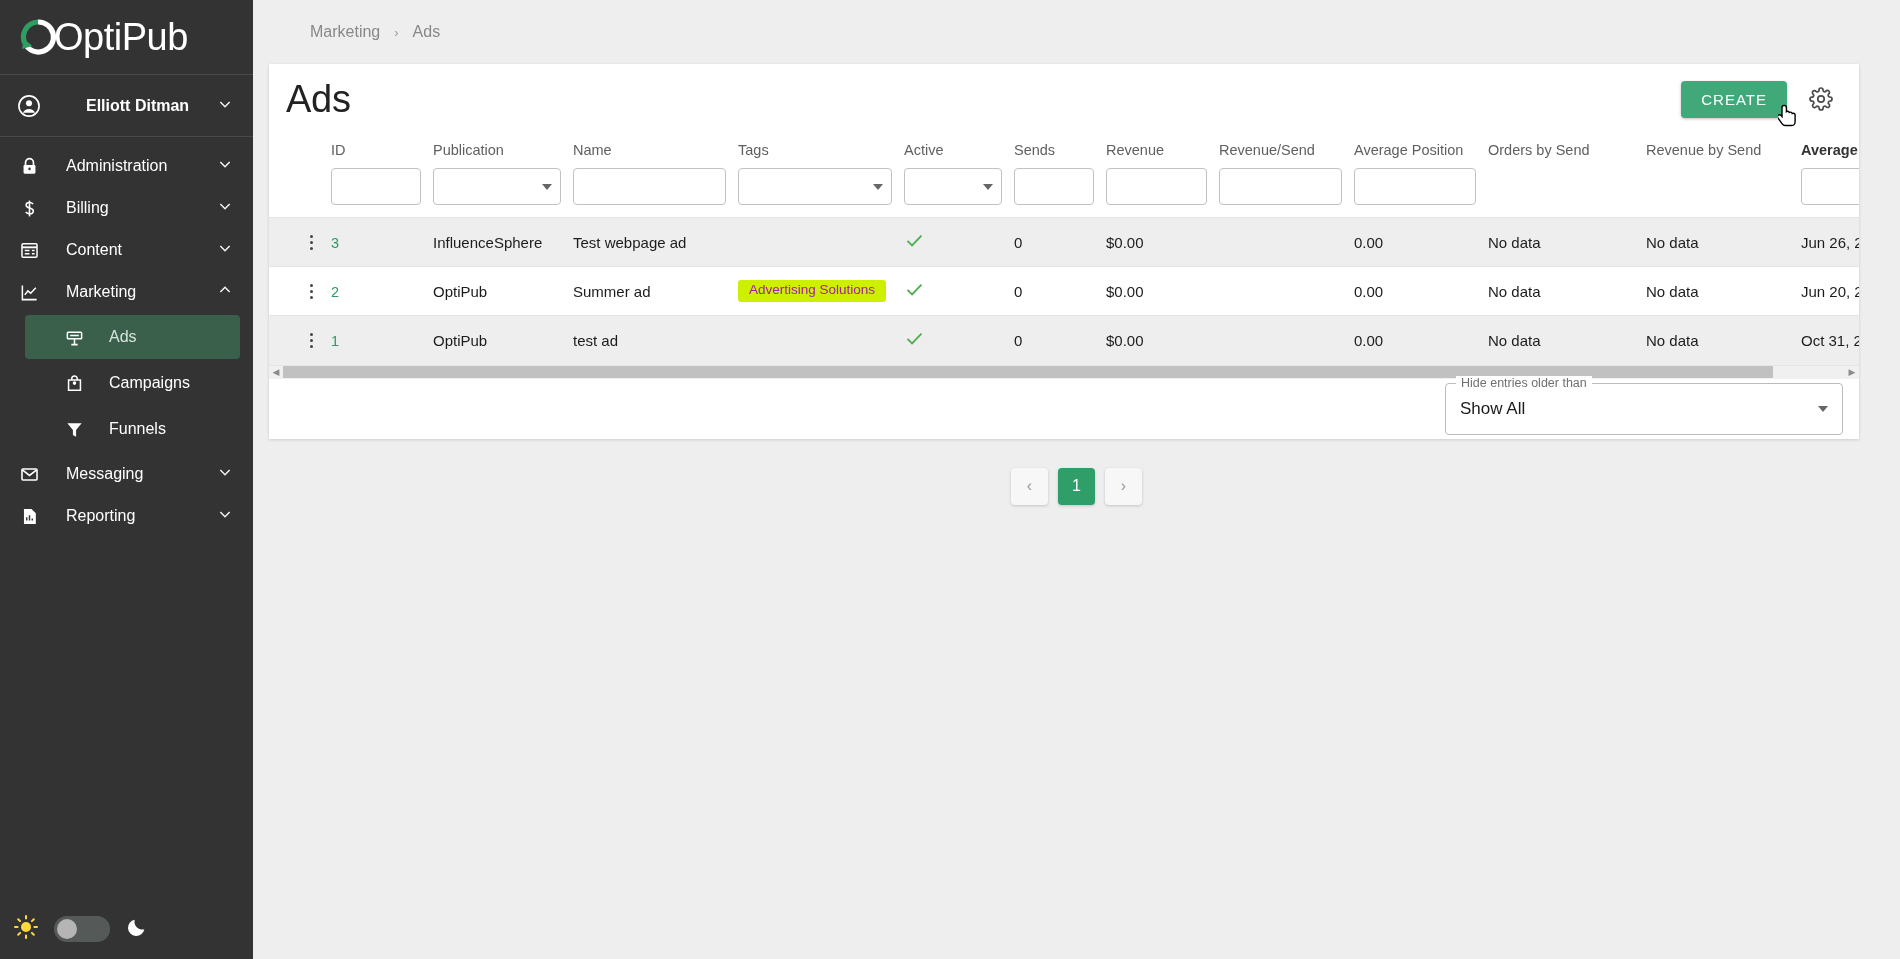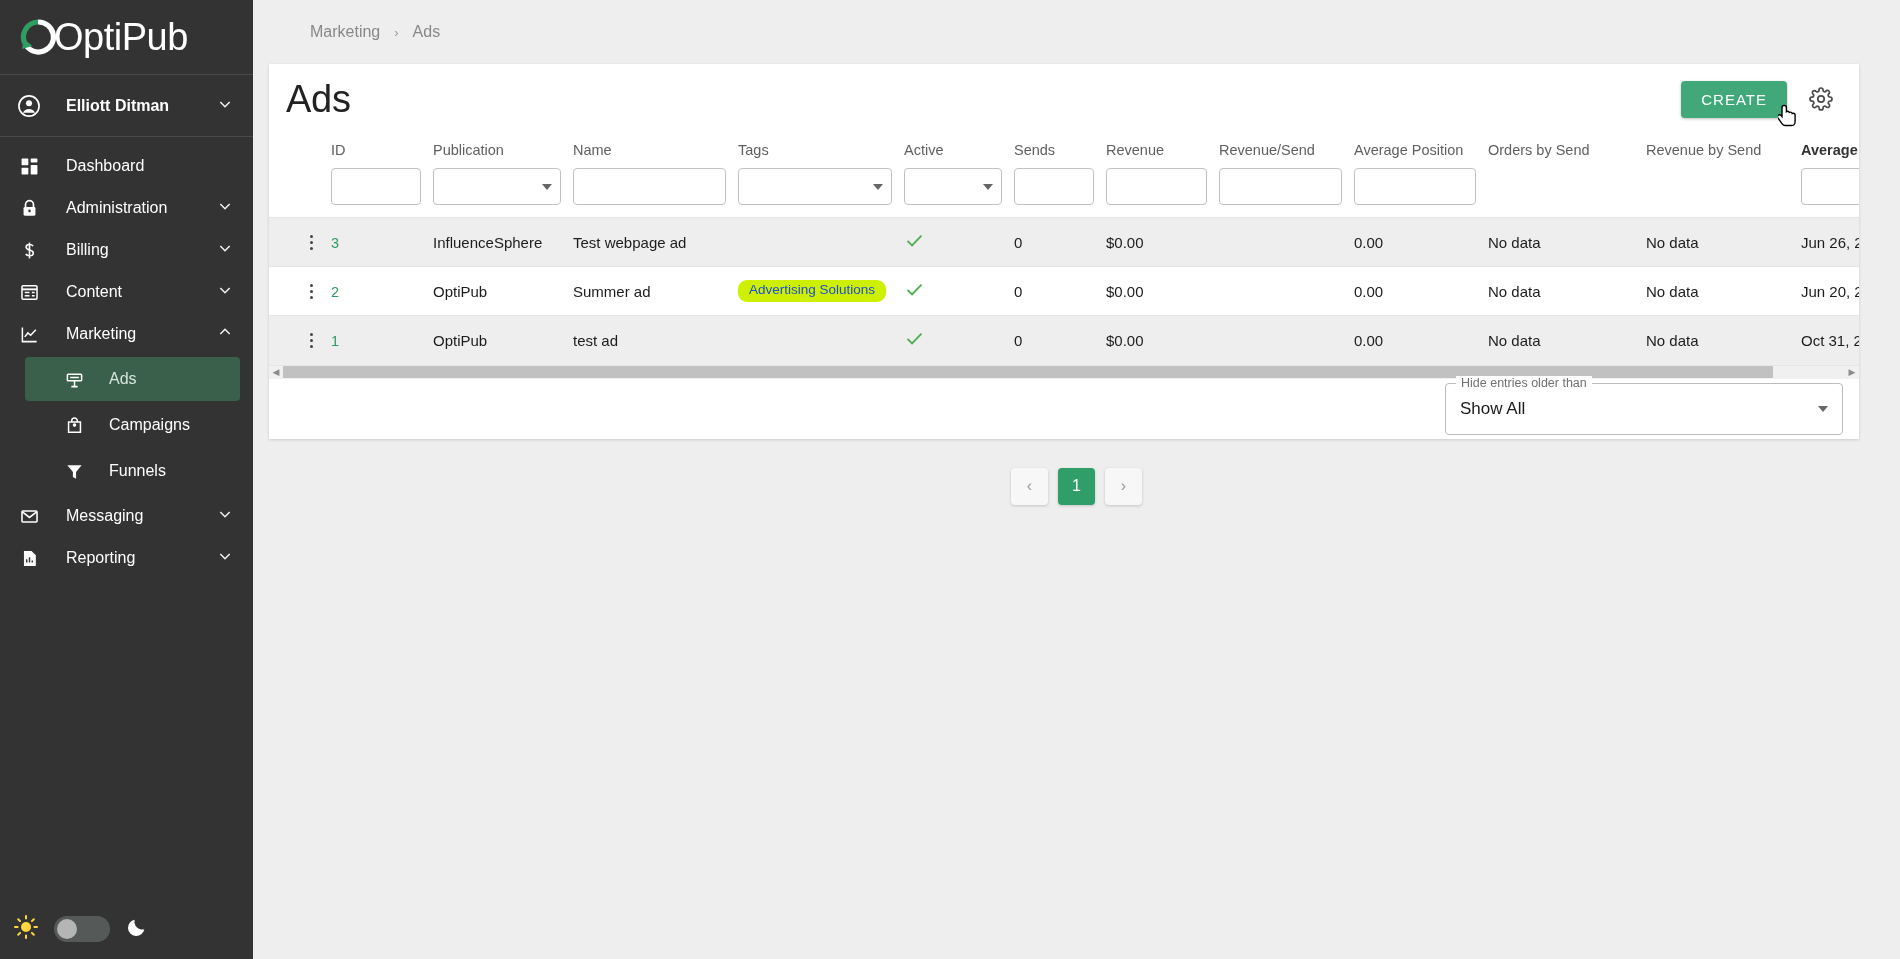--- a/index.html
+++ b/index.html
@@ -20,21 +20,21 @@
     height: 75px; flex: 0 0 75px; display: flex; align-items: center;
     padding-left: 16px; border-bottom: 1px solid #4a4a4a;
   }
   .logo-mark { width: 44px; height: 44px; flex: 0 0 44px; position: relative; }
   .logo-text {
     font-size: 38px; font-weight: 400; letter-spacing: -0.5px;
     color: #ffffff; line-height: 1; margin-left: -6px;
   }
   .user-row {
     height: 62px; flex: 0 0 62px; display: flex; align-items: center;
-    padding: 0 18px 0 16px; border-bottom: 1px solid #4a4a4a;
+    padding: 0 18px 0 16px; border-bottom: 1px solid #4a4a4a; gap: 20px;
   }
   .user-icon { width: 26px; flex: 0 0 26px; display: flex; align-items: center; justify-content: center; }
   .user-name { flex: 1; font-size: 16px; font-weight: bold; margin-left: 24px; color: #fff; }
   .chev { width: 18px; flex: 0 0 18px; opacity: .95; }
 
   .nav { flex: 1; overflow: hidden; padding-top: 8px; }
   .nav-item {
     height: 40px; display: flex; align-items: center;
     padding: 0 18px 0 16px; cursor: pointer; font-size: 16px;
   }
@@ -106,22 +106,22 @@
   .caret { width: 0; height: 0; border-left: 5px solid transparent; border-right: 5px solid transparent; border-top: 6px solid #666; }
 
   table.grid td.cell {
     font-size: 15px; color: #1c1c1c; height: 49px; vertical-align: middle;
     border-top: 1px solid #e4e4e4;
   }
   tr.row-alt td.cell { background: #eeeeee; }
   tr.row-plain td.cell { background: #ffffff; }
   .id-link { color: #2d9a63; font-size: 14.5px; cursor: pointer; }
   .tag-pill {
-    display: inline-block; background: #ccf000; color: #1d4ed8; font-size: 13.5px;
-    border-radius: 9px; padding: 3px 11px 4px; line-height: 1.1;
+    display: inline-block; background: #ccf000; color: #a21caf; font-size: 13.5px;
+    border-radius: 3px; padding: 3px 11px 4px; line-height: 1.1;
   }
   .kebab { display: flex; flex-direction: column; gap: 3px; align-items: center; cursor: pointer; }
   .kebab i { width: 3px; height: 3px; border-radius: 50%; background: #444; display: block; }
 
   .hscroll {
     height: 14px; background: #f0f0f0; position: relative; flex: 0 0 14px;
     display: flex; align-items: center; border-top: 1px solid #e6e6e6;
   }
   .hs-arrow { width: 14px; text-align: center; font-size: 9px; color: #8b8b8b; line-height: 14px; cursor: pointer; }
   .hs-track { flex: 1; height: 14px; position: relative; }
@@ -182,31 +182,20 @@
       <span class="user-name">Elliott Ditman</span>
       <span class="chev">
         <svg width="16" height="16" viewBox="0 0 24 24" fill="none" stroke="#fff" stroke-width="2.2">
           <path d="M5 9l7 7 7-7"></path>
         </svg>
       </span>
     </div>
 
     <nav class="nav">
 
-      <div class="nav-item top">
-        <span class="ni-icon">
-          <svg width="19" height="19" viewBox="0 0 24 24" fill="#fff">
-            <rect x="2" y="2" width="8.5" height="8.5" rx="1"></rect>
-              <rect x="13.5" y="2" width="8.5" height="5" rx="1"></rect>
-            <rect x="13.5" y="10" width="8.5" height="12" rx="1"></rect>
-              <rect x="2" y="13.5" width="8.5" height="8.5" rx="1"></rect>
-          </svg>
-        </span>
-        <span class="ni-label">Dashboard</span>
-      </div>
 
       <div class="nav-item top">
         <span class="ni-icon">
           <svg width="19" height="19" viewBox="0 0 24 24" fill="#fff">
             <path d="M7 10V7a5 5 0 0 1 10 0v3" fill="none" stroke="#fff" stroke-width="2.1"></path>
             <rect x="4.5" y="10" width="15" height="11" rx="1.6"></rect>
               <circle cx="12" cy="15" r="1.6" fill="#333"></circle>
           </svg>
         </span>
         <span class="ni-label">Administration</span>

